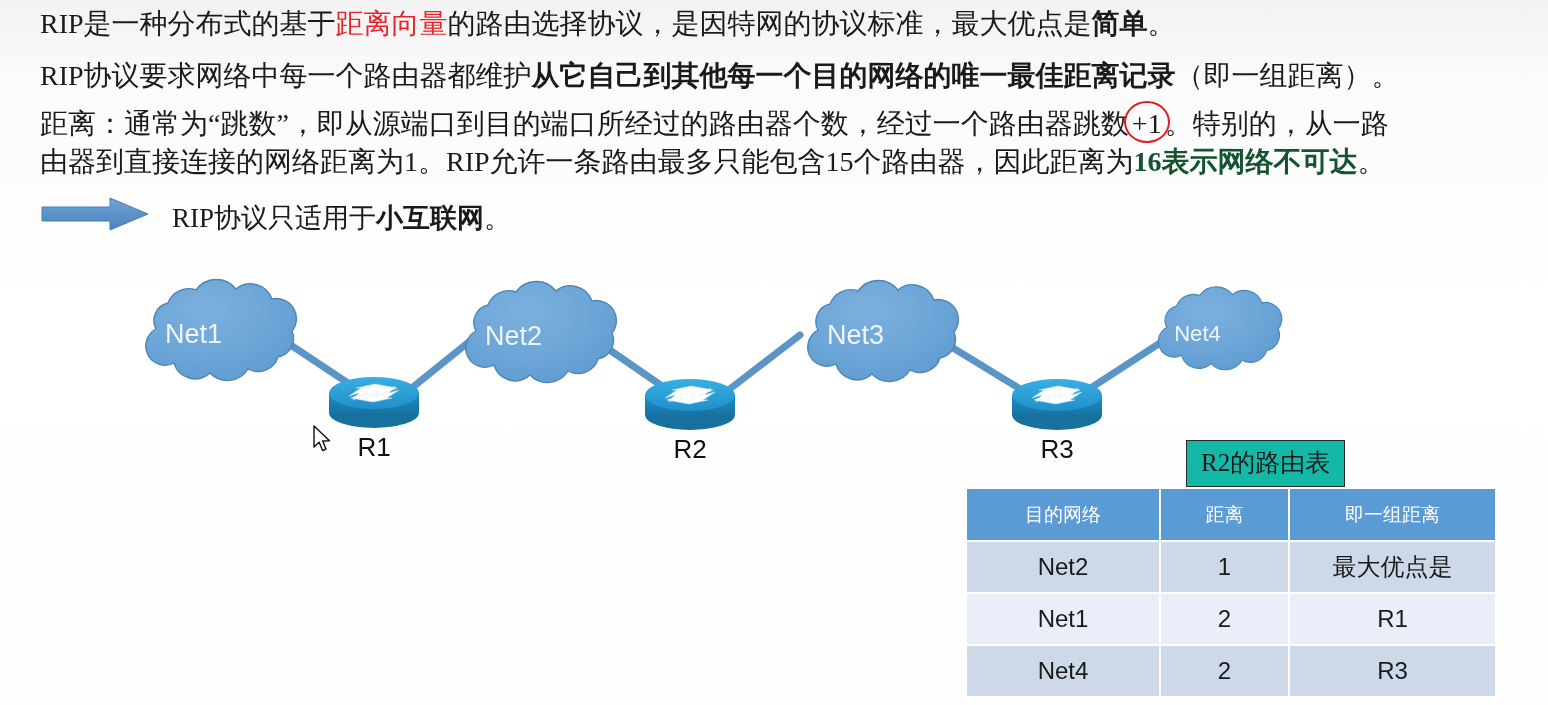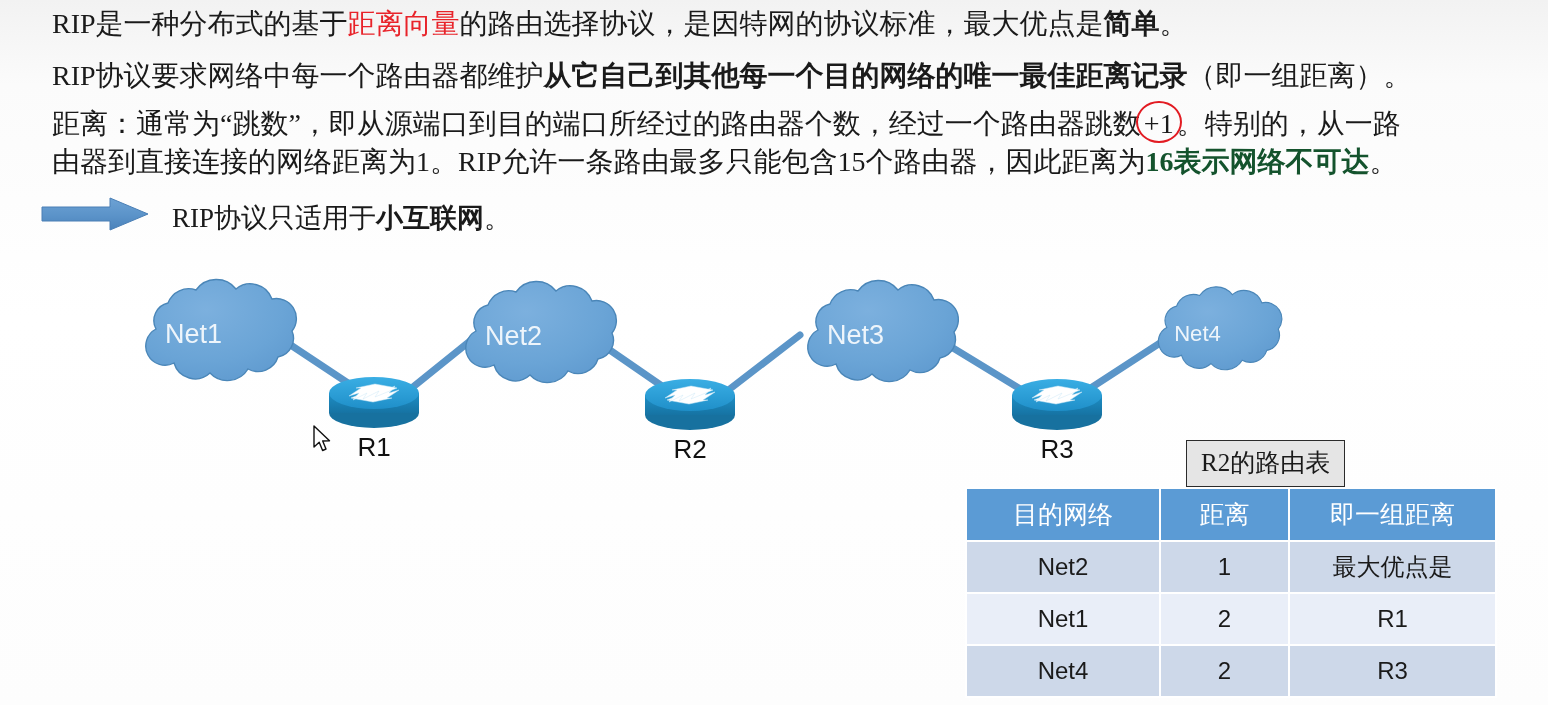--- a/index.html
+++ b/index.html
@@ -26,21 +26,20 @@
     left: 0;
     top: 0;
     width: 1548px;
   }
   .tline {
     color: #1a1a1a;
     font-size: 28px;
     line-height: 40px;
     letter-spacing: 0px;
     white-space: nowrap;
-    margin-left: 12px;
   }
   .l1 { position:absolute; left: 40px; top: 4px; }
   .l2 { position:absolute; left: 40px; top: 56px; }
   .l3 { position:absolute; left: 40px; top: 104px; }
   .l4 { position:absolute; left: 40px; top: 142px; }
   .arrow-line { position:absolute; left: 40px; top: 192px; display:flex; align-items:center; }
 
   .red { color: #e8232a; }
   .red-b { color: #14532d; font-weight: bold; }
   .bold { font-weight: bold; }
@@ -112,21 +111,21 @@
   }
   table.routing {
     border-collapse: collapse;
     width: 518px;
     table-layout: fixed;
   }
   table.routing th {
     background: #5b9bd5;
     color: #ffffff;
     font-weight: normal;
-    font-size: 25px;
+    font-size: 19px;
     height: 49px;
     border: 2px solid #ffffff;
     font-family: "Liberation Serif", "DejaVu Serif", serif;
   }
   table.routing td {
     height: 48px;
     font-size: 24px;
     text-align: center;
     border: 2px solid #ffffff;
     color: #1a1a1a;
@@ -134,21 +133,21 @@
   }
   table.routing tr.band-a td { background: #cdd8e9; }
   table.routing tr.band-b td { background: #e9eef8; }
   td.cjk { font-family: "Liberation Serif", "DejaVu Serif", serif; font-size: 25px; }
 
   .table-title {
     position: absolute;
     left: 1186px;
     top: 440px;
     border: 1.5px solid #2b2b2b;
-    background: #e5e5e5;
+    background: #14b8a6;
     padding: 5px 14px 7px 14px;
     font-size: 25px;
     color: #1a1a1a;
     font-family: "Liberation Serif", "DejaVu Serif", serif;
     white-space: nowrap;
   }
 </style>
 </head>
 <body>
 

